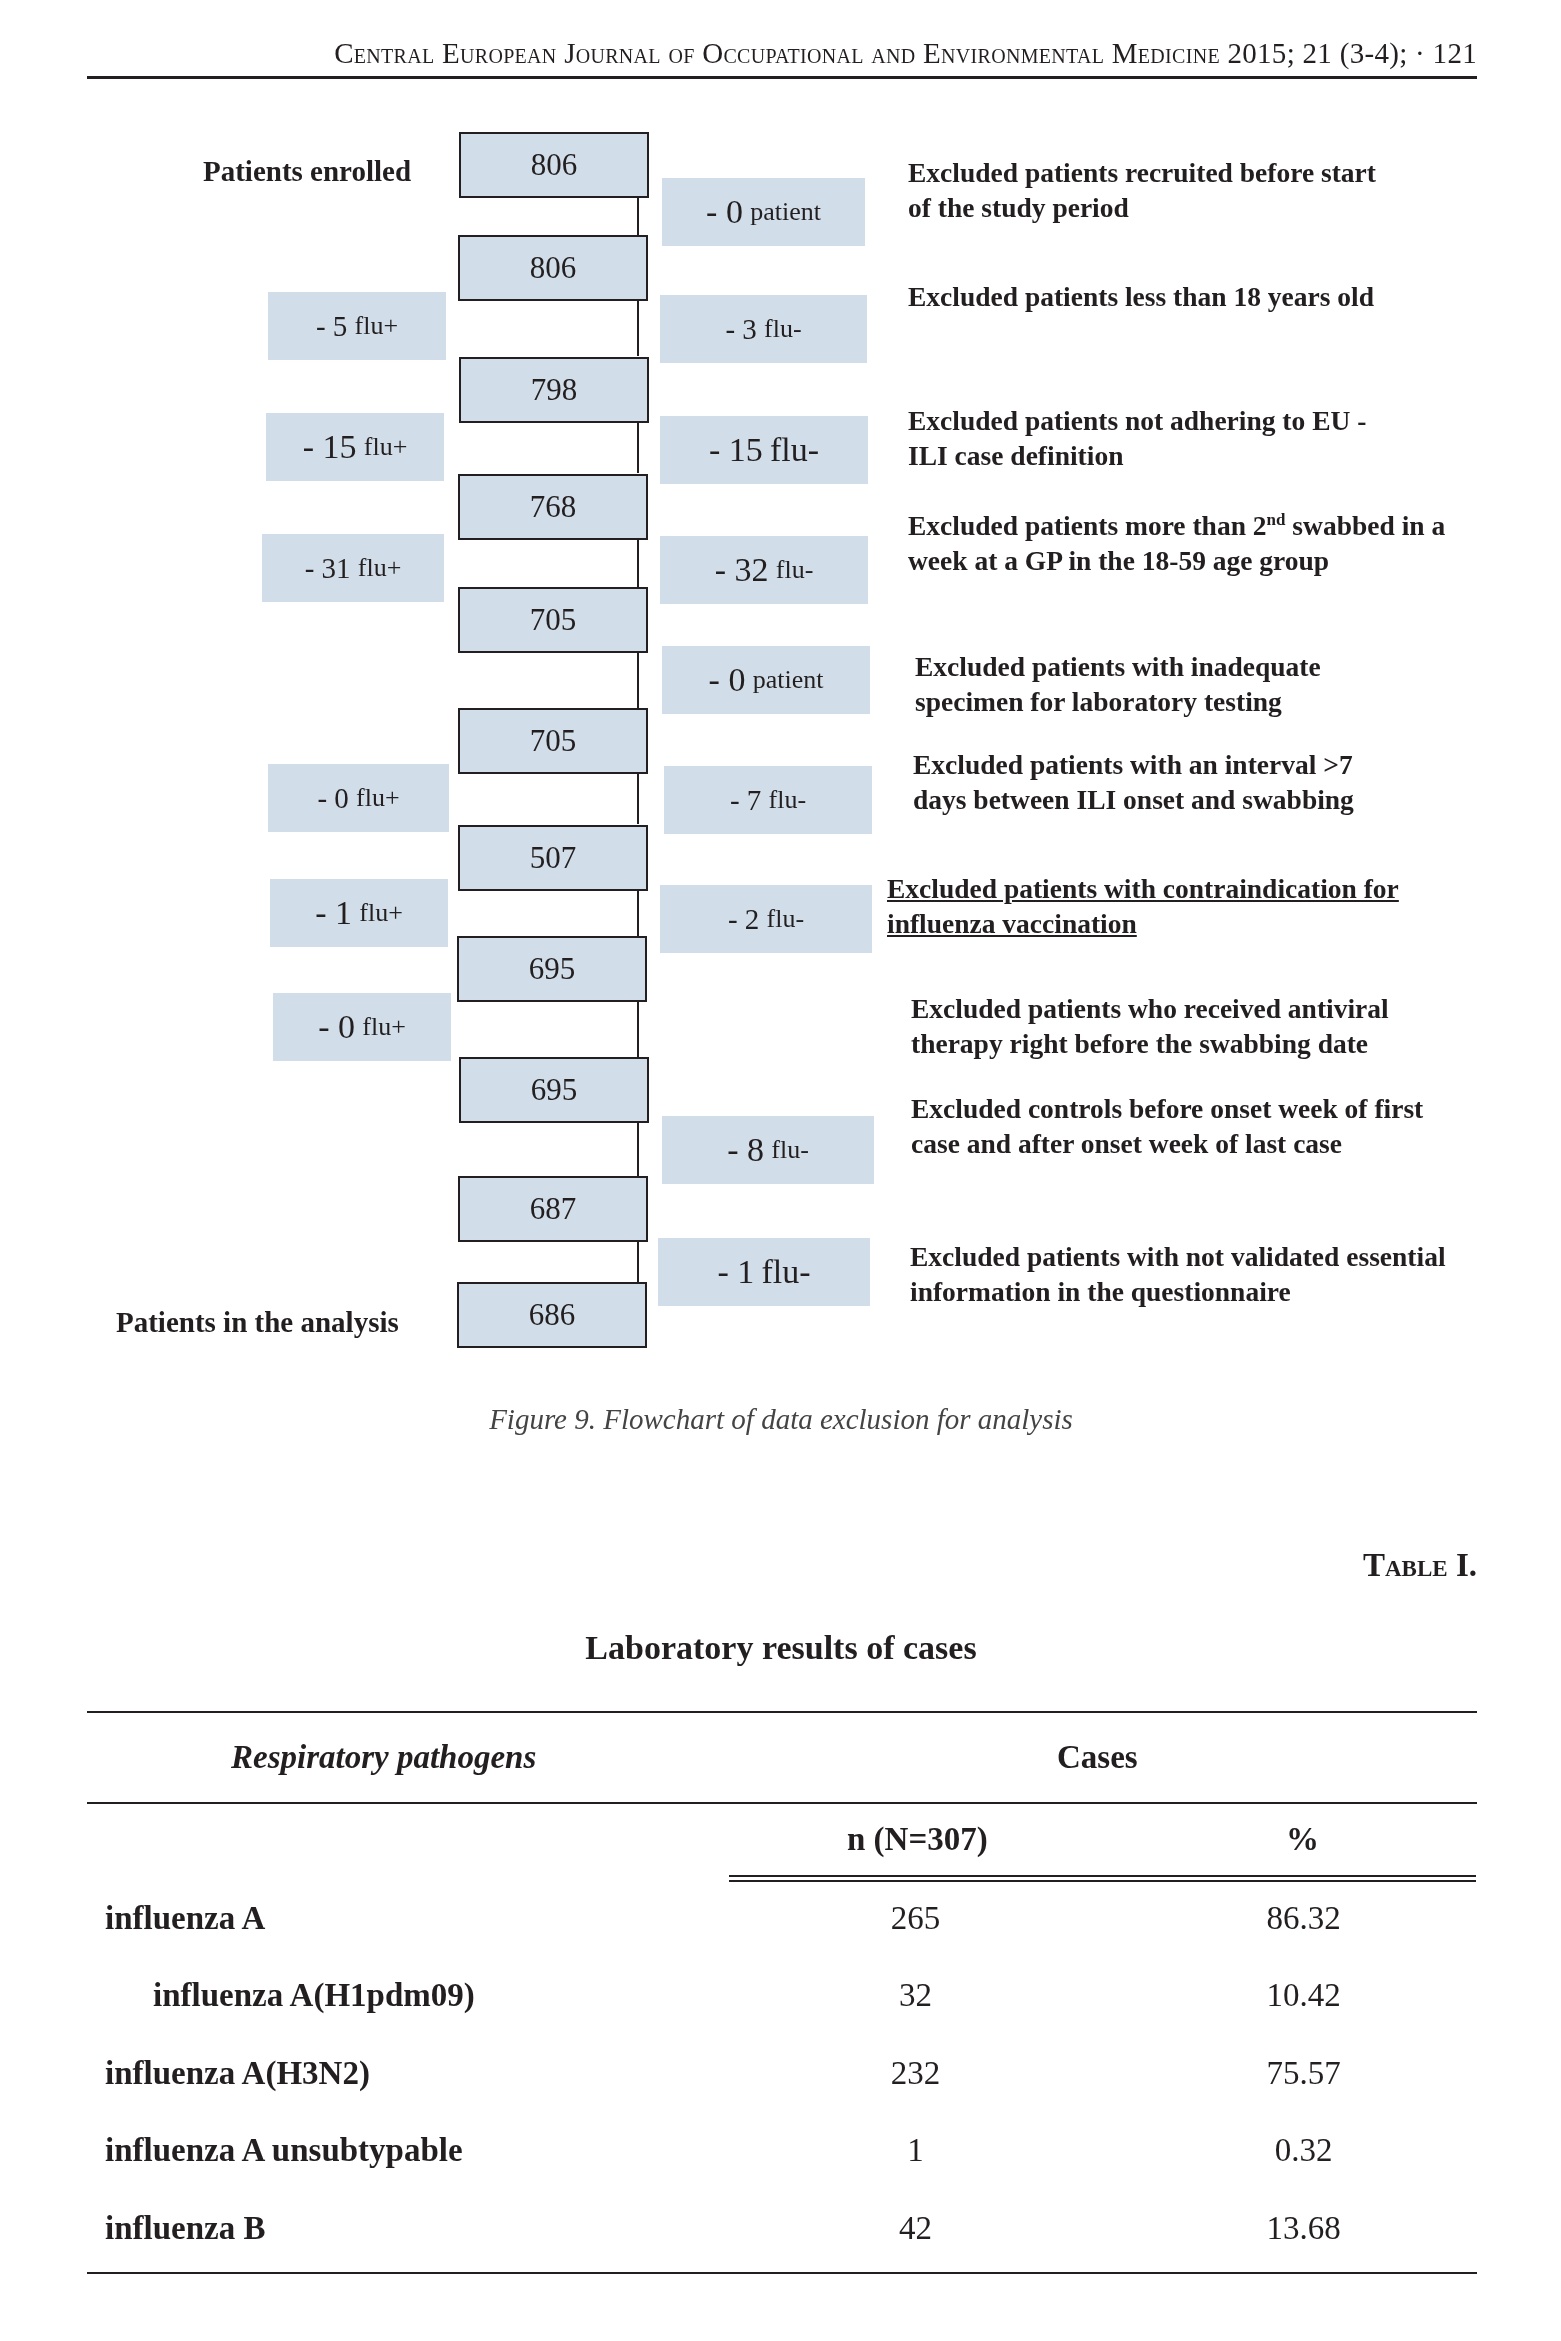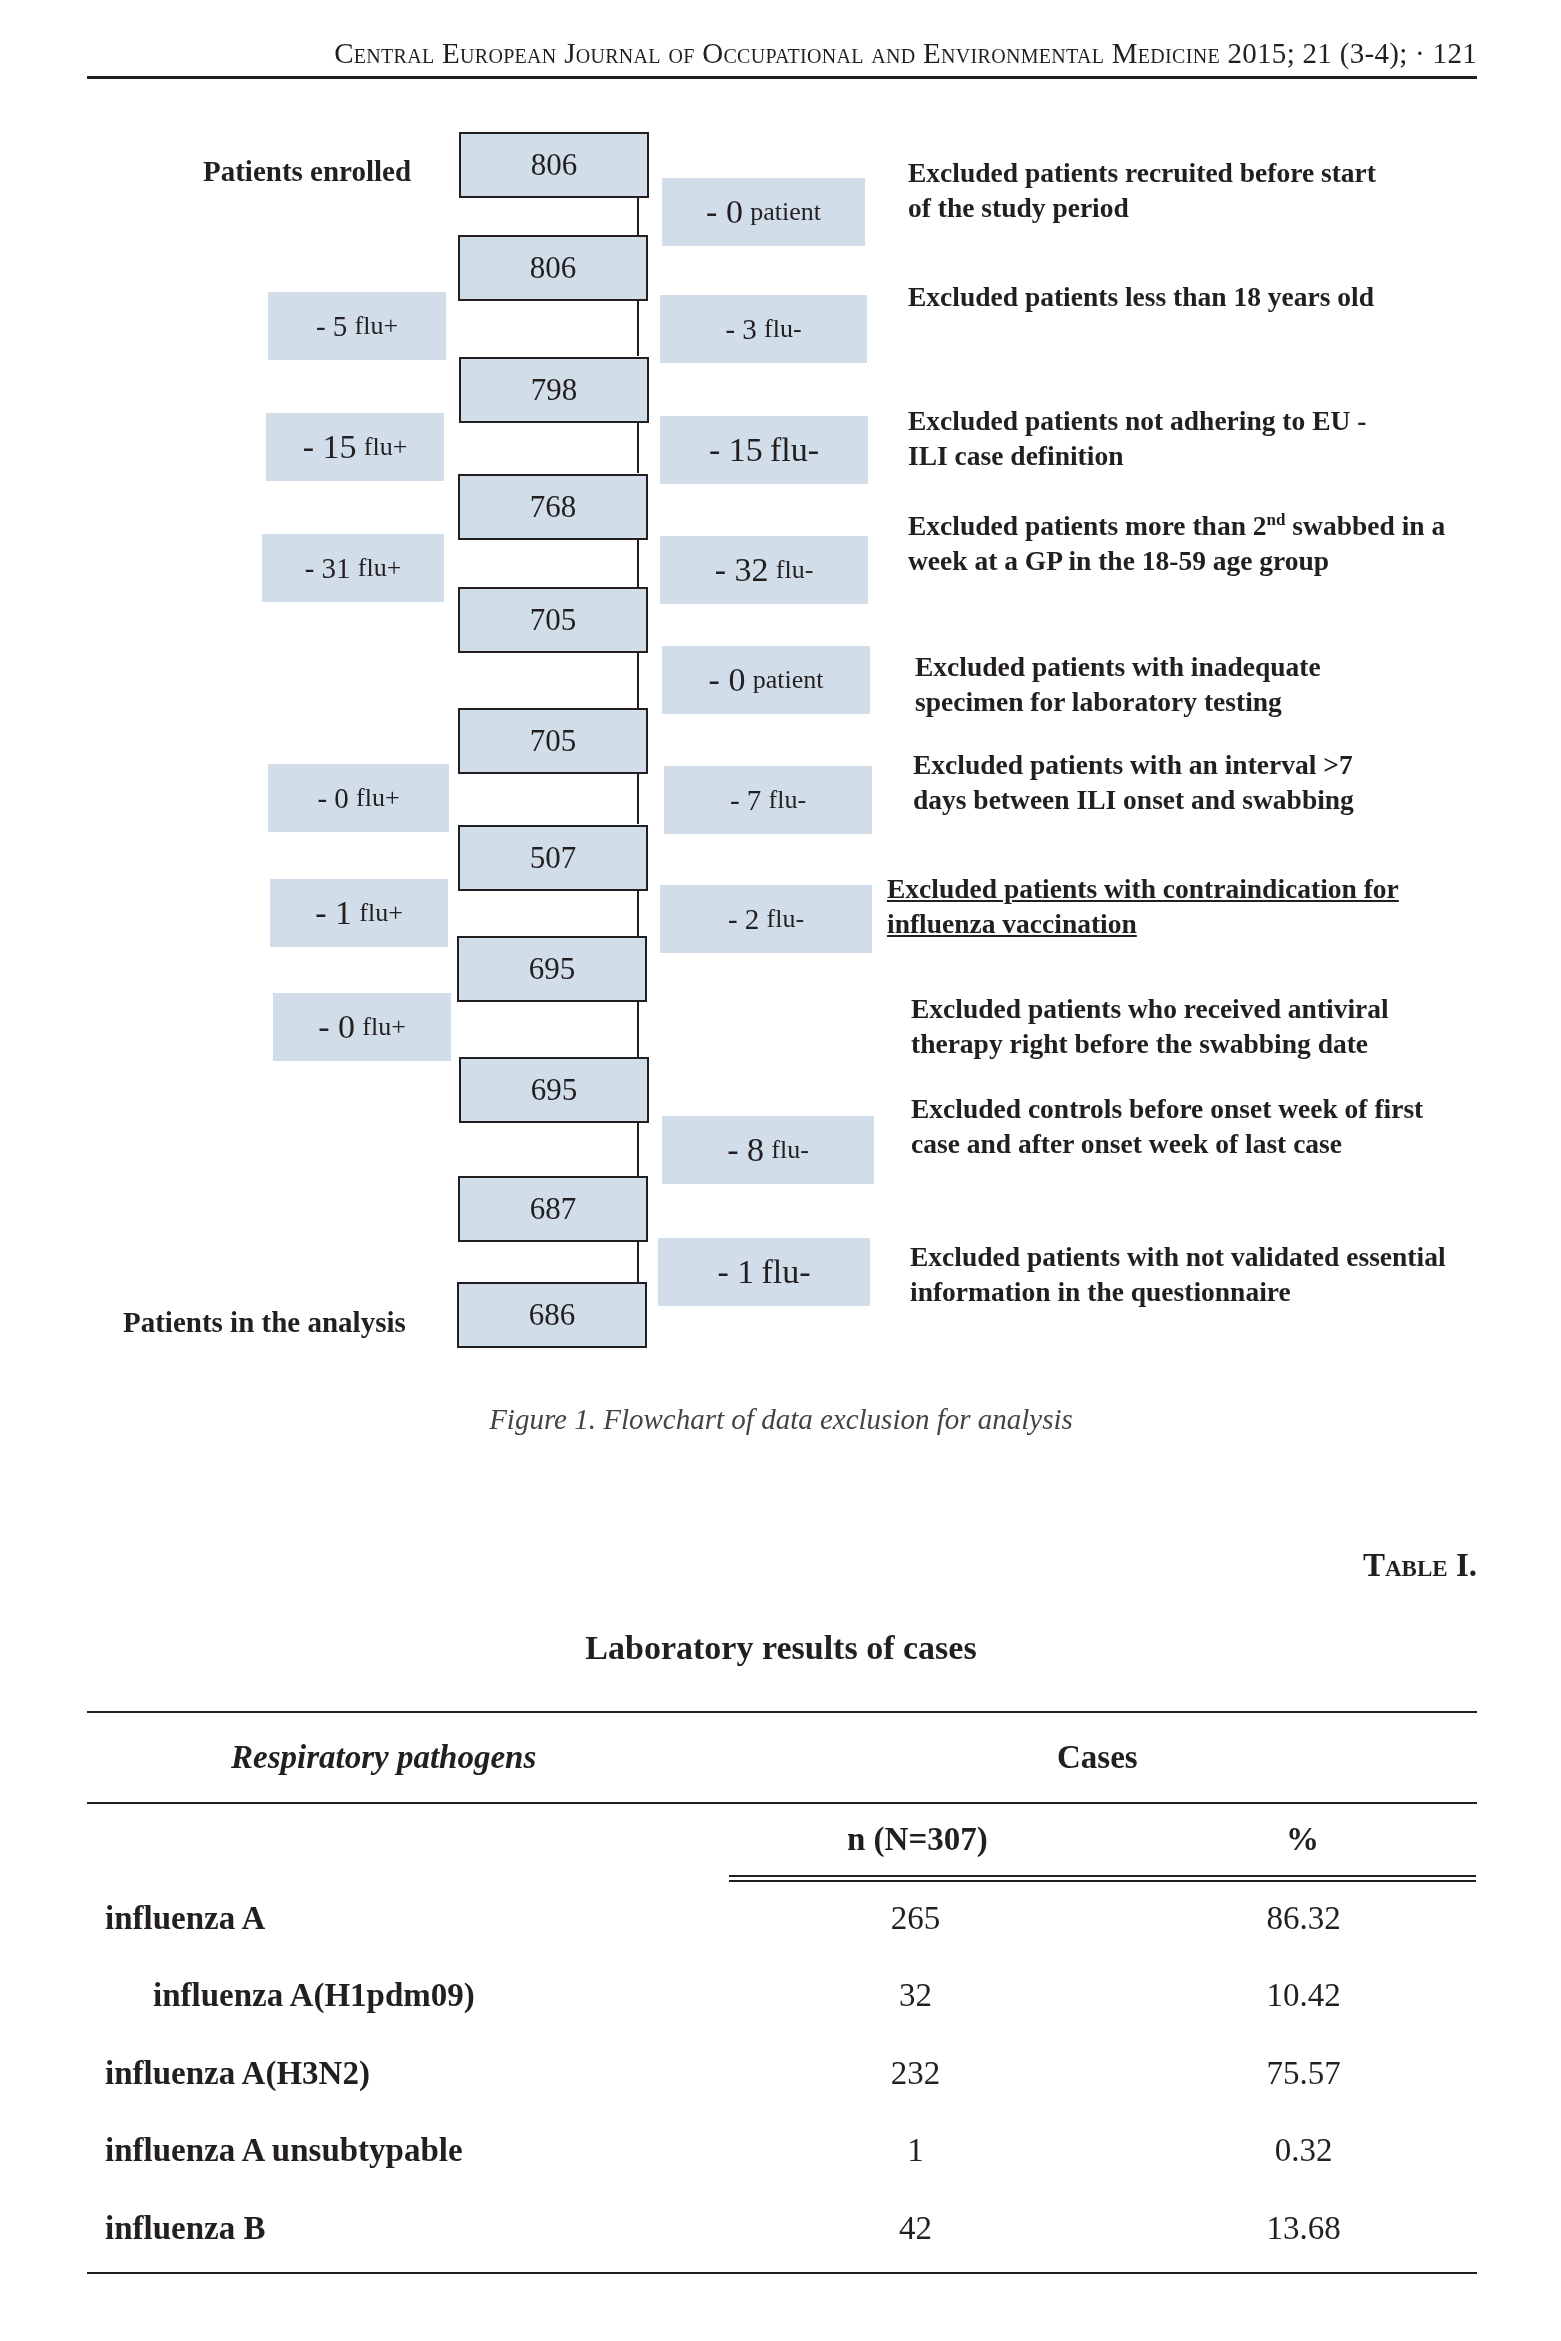--- a/index.html
+++ b/index.html
@@ -24,21 +24,21 @@
   .cell{position:absolute;font-size:33px;text-align:center;width:197px;}
 </style>
 </head>
 <body>
 
 <div class="abs header-text">Central European Journal of Occupational and Environmental Medicine 2015; 21 (3-4); · 121</div>
 <div class="abs header-rule"></div>
 
 <div>
   <div class="side-label" style="left:203px;top:155px;">Patients enrolled</div>
-  <div class="side-label" style="left:123px;top:1306px;">Patients in the analysis</div>
+  <div class="side-label" style="left:116px;top:1306px;">Patients in the analysis</div>
 
   <div class="spine" style="left:637px;top:197px;height:39px;"></div>
   <div class="spine" style="left:637px;top:300px;height:56px;"></div>
   <div class="spine" style="left:637px;top:421px;height:52px;"></div>
   <div class="spine" style="left:637px;top:538px;height:50px;"></div>
   <div class="spine" style="left:637px;top:652px;height:56px;"></div>
   <div class="spine" style="left:637px;top:772px;height:52px;"></div>
   <div class="spine" style="left:637px;top:889px;height:47px;"></div>
   <div class="spine" style="left:637px;top:1001px;height:56px;"></div>
   <div class="spine" style="left:637px;top:1121px;height:55px;"></div>
@@ -108,21 +108,21 @@
   <div class="reason" style="top:403px;width:459px;">Excluded patients not adhering to EU - ILI case definition</div>
   <div class="reason" style="top:502px;width:538px;"><span>Excluded patients more than 2</span><sup>nd</sup> <span>swabbed in a week at a GP in the 18-59 age group</span></div>
   <div class="reason" style="top:649px;width:472px;left:915px;">Excluded patients with inadequate specimen for laboratory testing</div>
   <div class="reason" style="top:747px;width:459px;left:913px;">Excluded patients with an interval &gt;7 days between ILI onset and swabbing</div>
   <div class="reason" style="top:871px;width:538px;left:887px;text-decoration:underline;">Excluded patients with contraindication for influenza vaccination</div>
   <div class="reason" style="top:991px;width:551px;left:911px;">Excluded patients who received antiviral therapy right before the swabbing date</div>
   <div class="reason" style="top:1091px;width:525px;left:911px;">Excluded controls before onset week of first case and after onset week of last case</div>
   <div class="reason" style="top:1239px;width:564px;left:910px;">Excluded patients with not validated essential information in the questionnaire</div>
 </div>
 
-<div class="abs caption">Figure 1.  Flowchart of data exclusion for analysis</div>
+<div class="abs caption">Figure 9.  Flowchart of data exclusion for analysis</div>
 
 <div class="abs table-label">Table I.</div>
 <div class="abs table-title">Laboratory results of cases</div>
 
 <div class="rule" style="left:87px;top:1711px;width:1390px;height:2px;"></div>
 <div class="th" style="left:231px;top:1739px;font-style:italic;">Respiratory pathogens</div>
 <div class="th" style="left:1057px;top:1739px;">Cases</div>
 <div class="rule" style="left:87px;top:1802px;width:1390px;height:2px;"></div>
 <div class="th" style="left:847px;top:1821px;">n (N=307)</div>
 <div class="th" style="left:1286px;top:1821px;">%</div>

